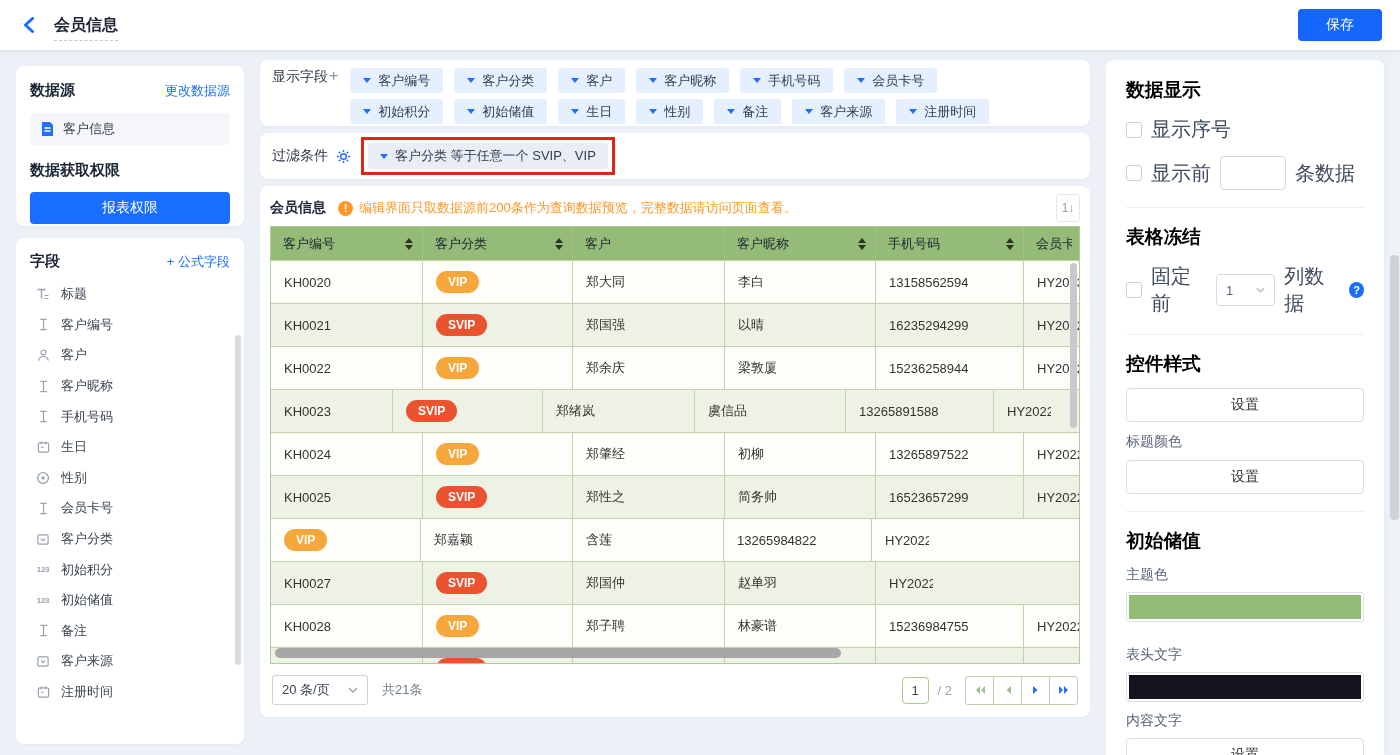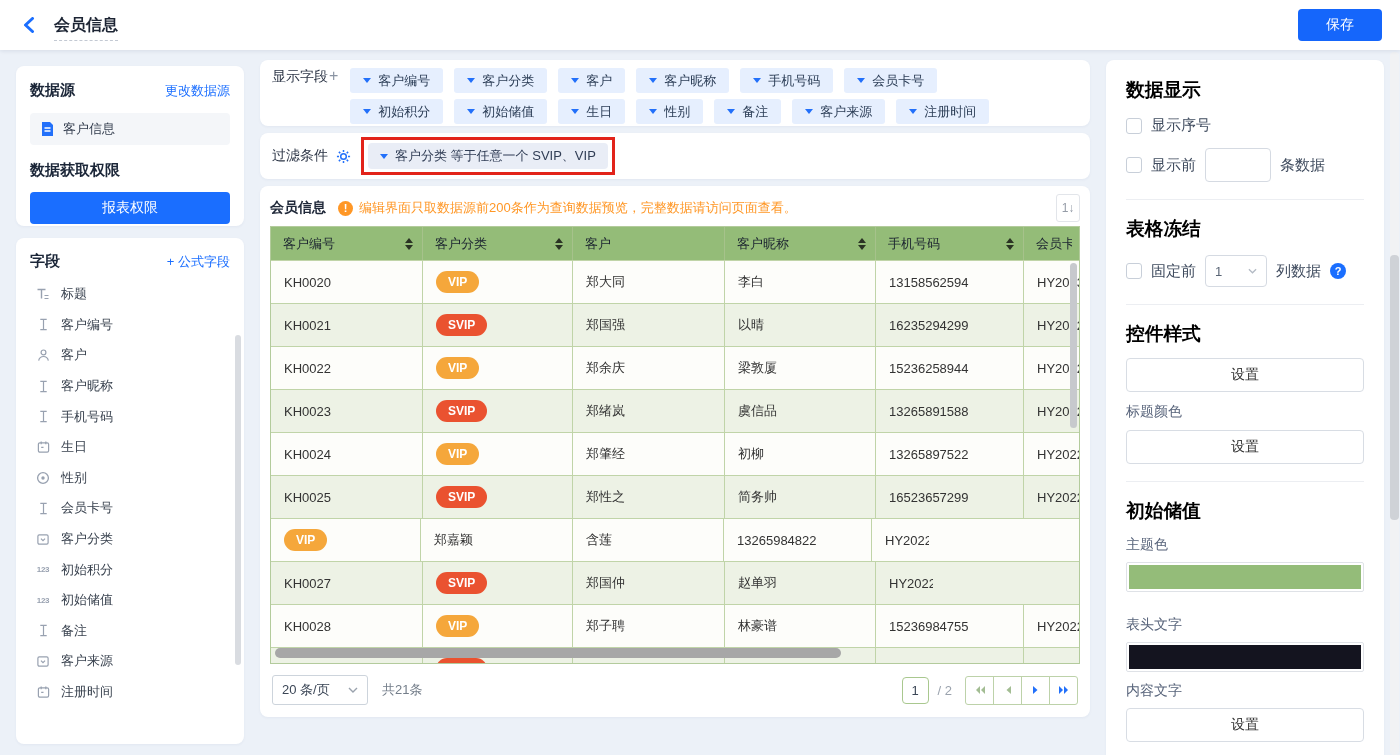--- a/index.html
+++ b/index.html
@@ -78,21 +78,21 @@
   .of-label{font-size:13px;color:#9aa2ad}
   .navgrp{display:flex;margin-left:4px}
   .navgrp button{width:29px;height:29px;border:1px solid #bdd2a9;background:#fff;display:flex;align-items:center;justify-content:center;margin-left:-1px;cursor:pointer;padding:0}
   .navgrp button:first-child{border-radius:3px 0 0 3px;margin-left:0}
   .navgrp button:last-child{border-radius:0 3px 3px 0}
 
   
   #card-right{left:1106px;top:60px;width:278px;height:702px;padding:17px 20px;overflow:hidden}
   .r-row{display:flex;align-items:center;gap:9px;margin-top:13px}
   .checkbox{width:16px;height:16px;min-width:16px;border:1px solid #c8cfd9;border-radius:3px;background:#fff;cursor:pointer}
-  .r-label{font-size:15px;color:#3f4b5e}
+  .r-label{font-size:20px;color:#3f4b5e}
   .gray-label{font-size:14px;color:#57637a}
   .num-input{width:66px;height:34px;border:1px solid #d5dae2;border-radius:4px;outline:none}
   .mini-select{width:62px;height:32px;border:1px solid #d5dae2;border-radius:4px;display:flex;align-items:center;justify-content:space-between;padding:0 9px;color:#5a6575;font-size:13px;cursor:pointer;background:#fff}
   .help-ic{width:16px;height:16px;border-radius:50%;background:#1a6eff;color:#fff;font-size:11px;font-weight:700;display:flex;align-items:center;justify-content:center}
   .divider{border:none;border-top:1px solid #eceef2;margin:17px 0 16px}
   .radio{width:16px;height:16px;border-radius:50%;cursor:pointer}
   .radio.sel{border:5px solid #1a6eff;background:#fff}
   .radio.un{border:1px solid #c2c8d2;background:#fff}
   .radio-lbl{font-size:14px;color:#3f4b5e;margin-right:14px}
   .set-btn{width:100%;height:34px;border:1px solid #d8dde4;border-radius:4px;background:#fff;font-size:14px;color:#333;margin-top:11px;cursor:pointer}
@@ -411,21 +411,21 @@
             <div class="td" style="width: 152px;">KH0022</div>
             <div class="td" style="width: 150px;">
               <span class="badge vip">VIP</span>
             </div>
             <div class="td" style="width: 152px;">郑余庆</div>
             <div class="td" style="width: 151px;">梁敦厦</div>
             <div class="td" style="width: 148px;">15236258944</div>
             <div class="td last" style="width: 57px;">HY2022</div>
           </div>
           <div class="trow alt">
-            <div class="td" style="width: 152px;">KH0023</div>
+            <div class="td" style="width: 122px;">KH0023</div>
             <div class="td" style="width: 150px;">
               <span class="badge svip">SVIP</span>
             </div>
             <div class="td" style="width: 152px;">郑绪岚</div>
             <div class="td" style="width: 151px;">虞信品</div>
             <div class="td" style="width: 148px;">13265891588</div>
             <div class="td last" style="width: 57px;">HY2022</div>
           </div>
           <div class="trow">
             <div class="td" style="width: 152px;">KH0024</div>

